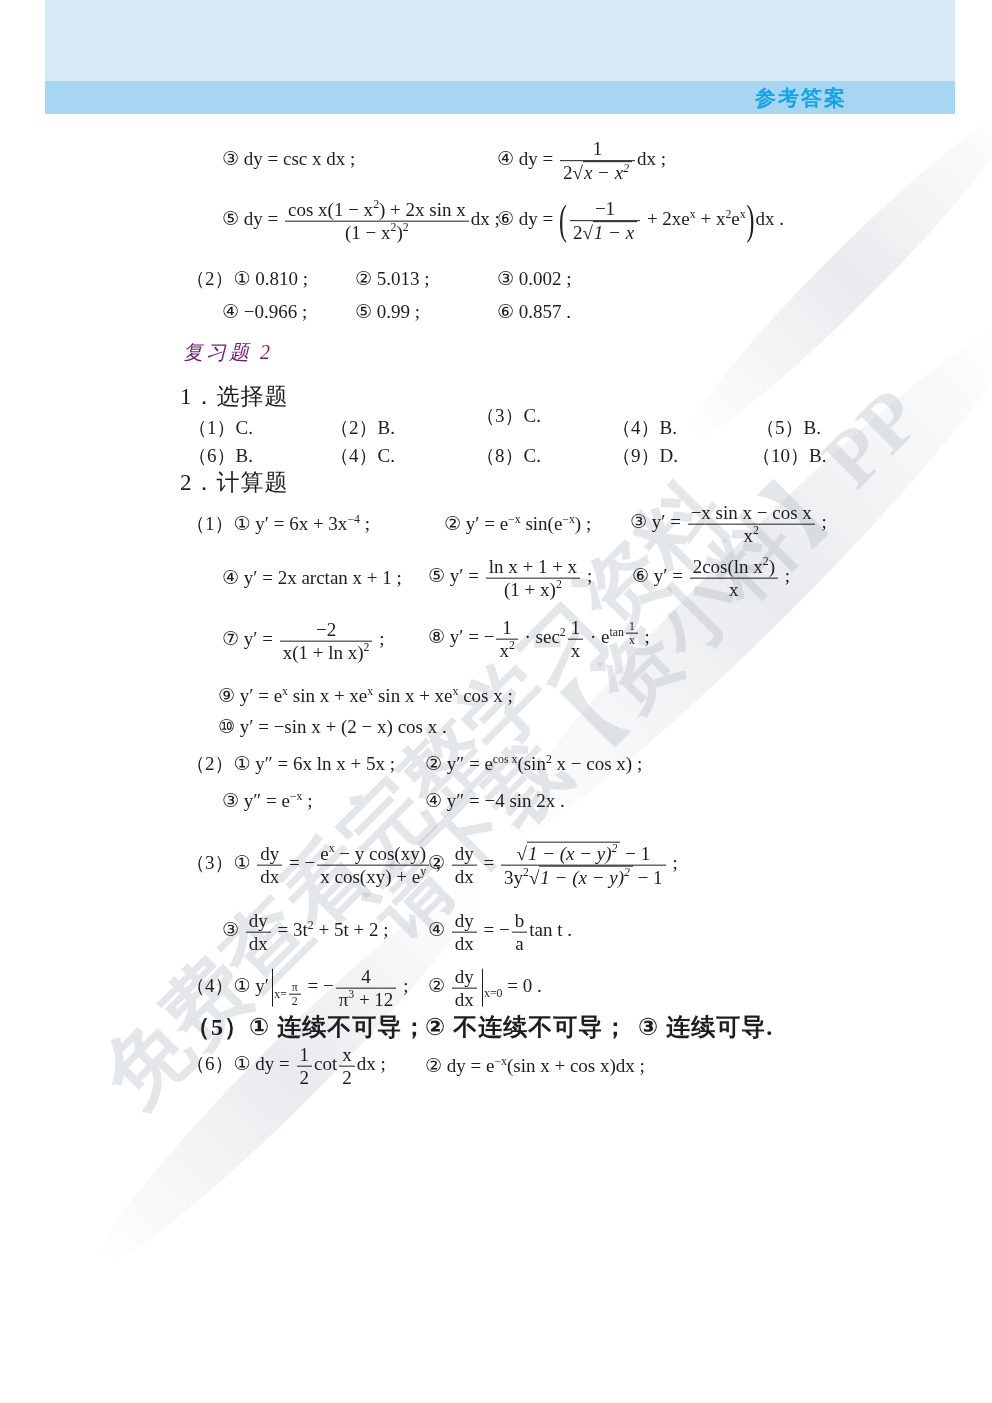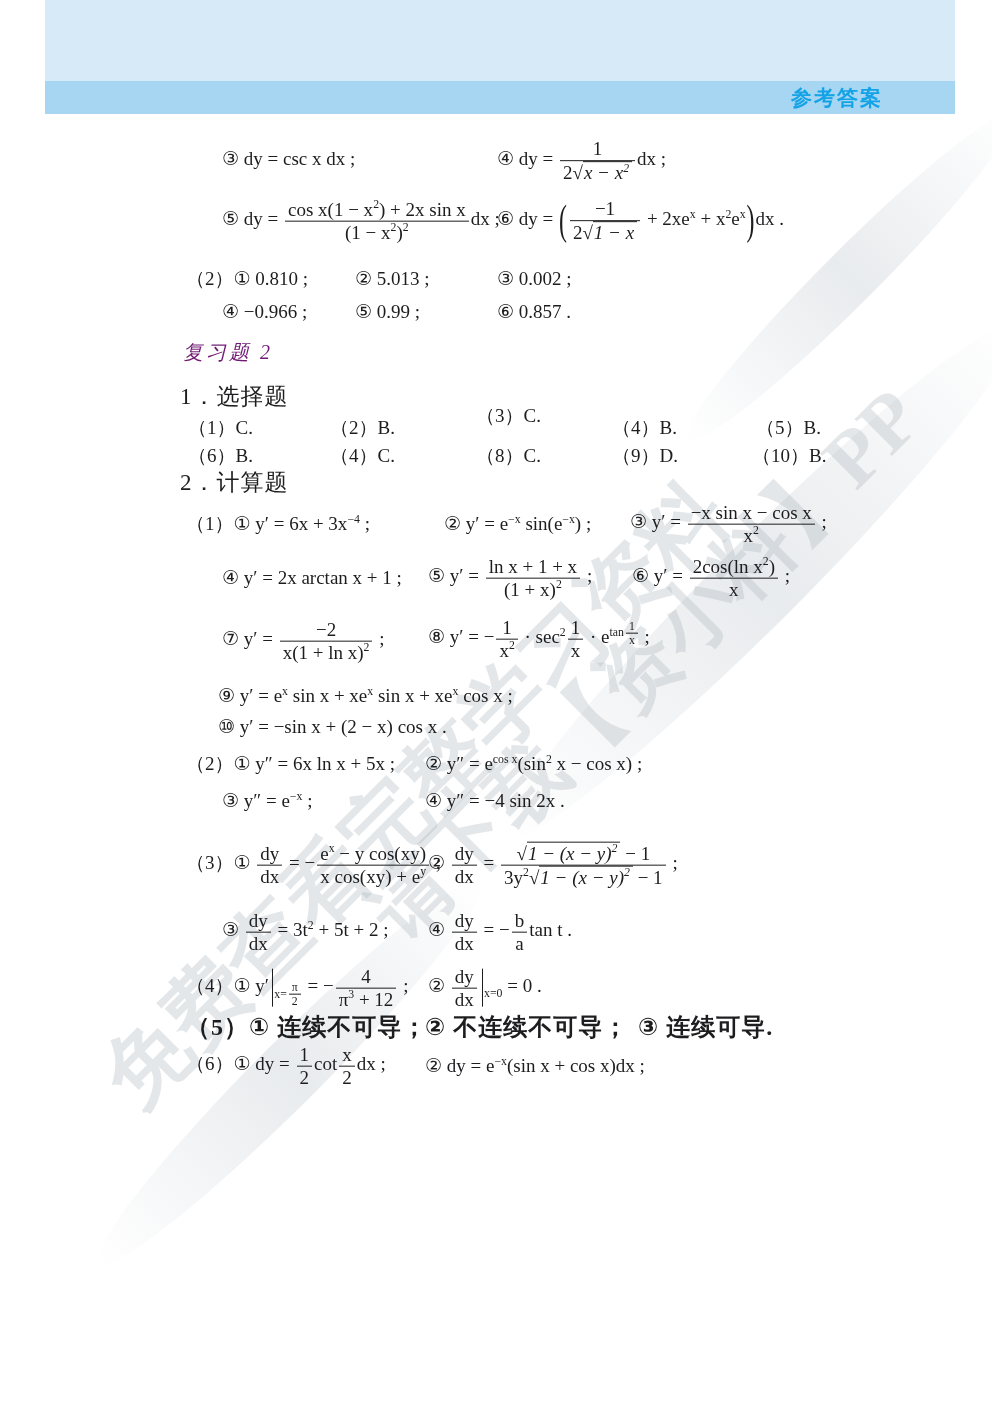--- a/index.html
+++ b/index.html
@@ -2,21 +2,21 @@
 <html><head>
 <meta charset="utf-8">
 <style>
   html,body{margin:0;padding:0;background:#ffffff;}
   .page{position:relative;width:992px;height:1403px;background:#ffffff;overflow:hidden;
         font-family:"Liberation Serif","DejaVu Serif","DejaVu Sans",serif;color:#1d1d1f;}
 
   
   .hd-panel{position:absolute;left:45px;right:37px;top:0;height:81px;background:#d7eaf8;}
   .hd-band{position:absolute;left:45px;right:37px;top:81px;height:33px;background:#a6d6f2;
-           display:flex;justify-content:flex-end;align-items:center;padding-right:72px;box-sizing:border-box;}
+           display:flex;justify-content:flex-end;align-items:center;padding-right:108px;box-sizing:border-box;}
   .hd-title{font-family:"Liberation Sans","DejaVu Sans",sans-serif;font-weight:bold;font-size:21px;
             color:#14a3e6;letter-spacing:2px;}
 
   
   .wm{position:absolute;color:rgba(165,174,183,0.30);font-weight:bold;white-space:nowrap;
       transform:rotate(-45deg);transform-origin:left center;font-family:"Liberation Serif",serif;z-index:0;}
   .wm1{left:118px;top:1035px;font-size:84px;}
   .wm2{left:385px;top:872px;font-size:80px;}
   .streak{position:absolute;transform:rotate(-45deg);border-radius:50%;z-index:0;
           background:linear-gradient(90deg,rgba(214,219,224,0) 0%,rgba(205,211,217,0.45) 50%,rgba(214,219,224,0) 100%);}

